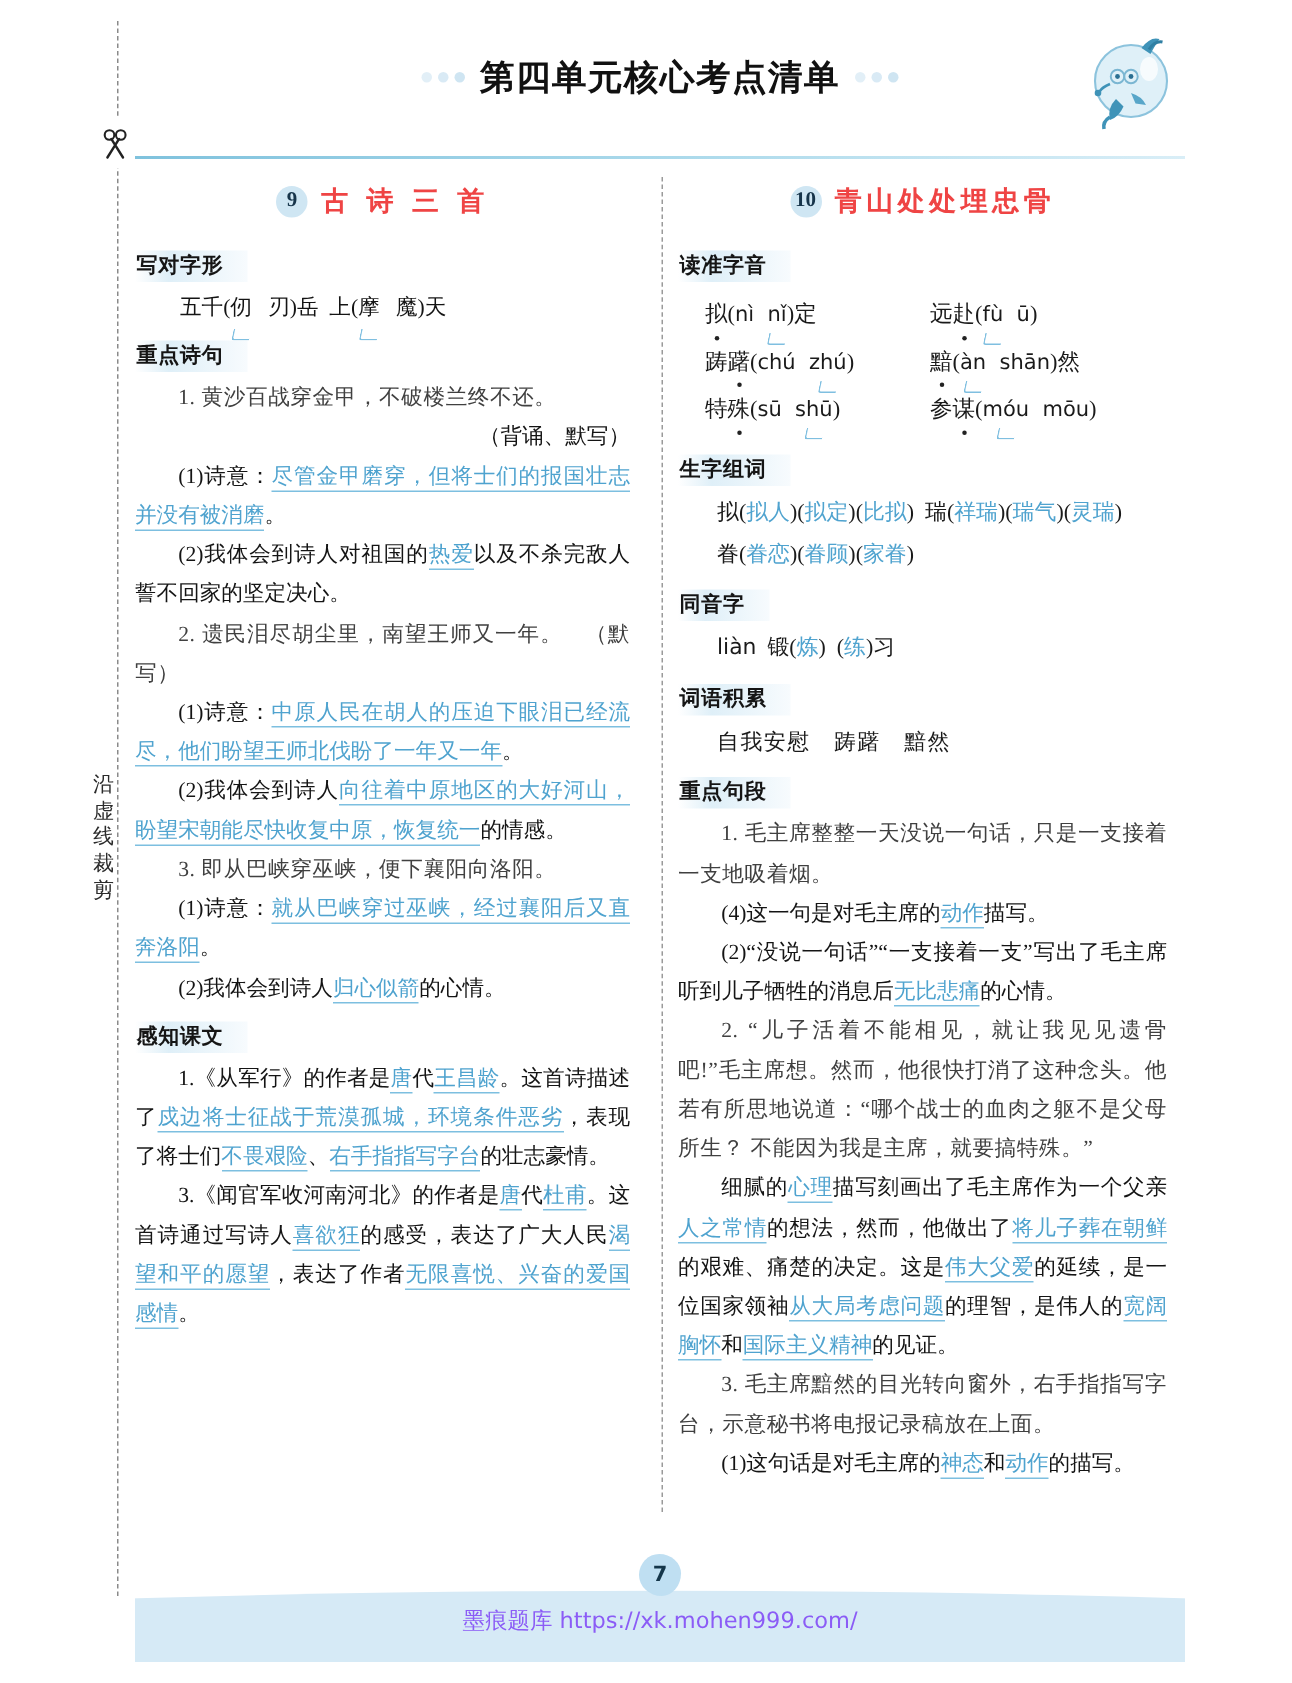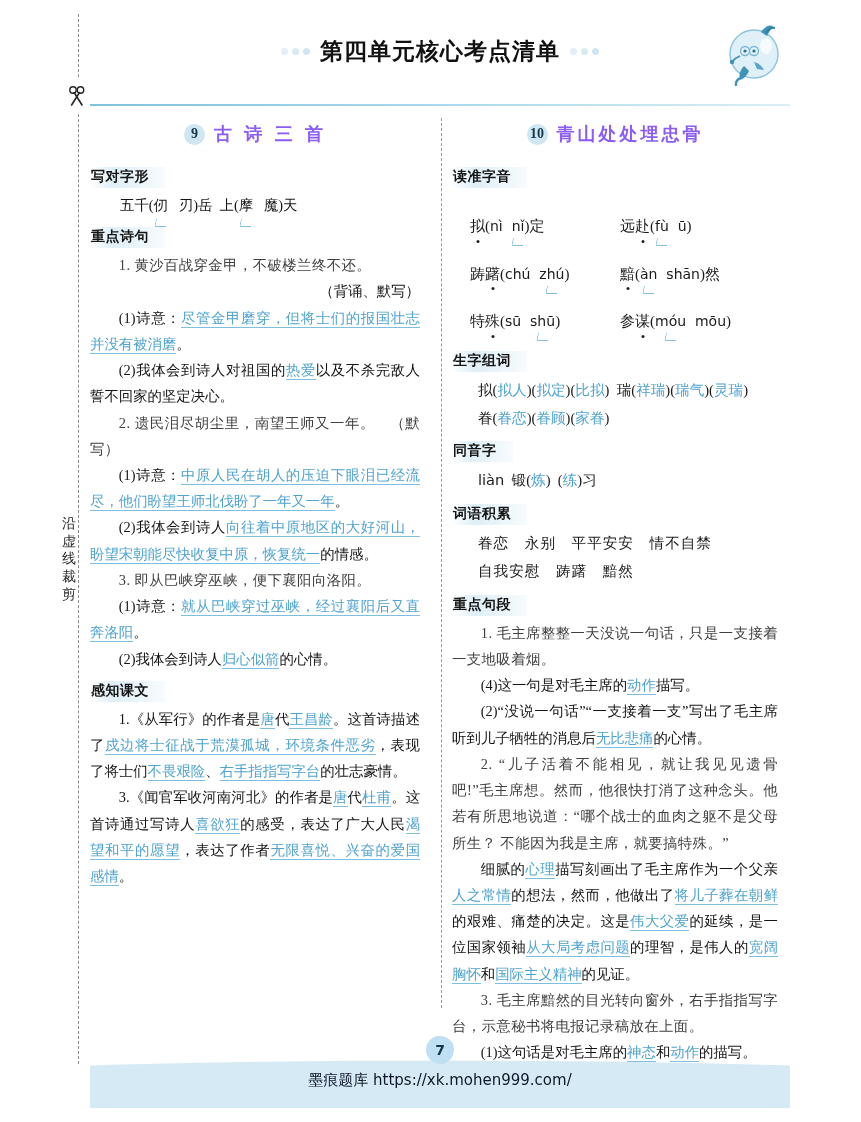--- a/index.html
+++ b/index.html
@@ -153,21 +153,21 @@
     display: flex;
     align-items: center;
     justify-content: center;
     flex: 0 0 auto;
   }
   .lesson-name {
     font-family: "DejaVu Serif", "Liberation Serif", serif;
     font-weight: bold;
     font-size: 18px;
     letter-spacing: 3px;
-    color: #8b5cf6;
+    color: #ef4444;
     white-space: nowrap;
   }
 
   
   .sec-head {
     display: inline-block;
     font-family: "DejaVu Sans", "Liberation Sans", sans-serif;
     font-weight: bold;
     font-size: 14px;
     color: #151515;
@@ -214,21 +214,20 @@
     font-size: 14.5px;
     line-height: 1.5;
     margin: 7px 0 9px 0;
     padding-left: 18px;
     font-family: "DejaVu Sans", "Liberation Sans", sans-serif;
   }
   .pin-cell {
     width: 150px;
     white-space: nowrap;
     font-size: 14px;
-    margin-top: 16px;
   }
   .pin-cell .han {
     font-family: "Liberation Serif", serif;
     font-size: 15px;
   }
   
   .dot {
     position: relative;
     display: inline-block;
   }
@@ -304,21 +303,21 @@
     justify-content: center;
     border-radius: 48% 52% 46% 54% / 50% 46% 54% 50%;
   }
   .watermark {
     position: absolute;
     left: 50%;
     transform: translateX(-50%);
     bottom: 18px;
     font-family: "DejaVu Sans", "Liberation Sans", sans-serif;
     font-size: 15px;
-    color: #0f172a;
+    color: #8b5cf6;
     white-space: nowrap;
   }
 </style>
 </head>
 <body>
 
 <div class="cut-line"></div>
 
 <div class="scissors">
   <svg width="26" height="26" viewBox="0 0 26 26">
@@ -463,21 +462,20 @@
       </div>
 
       
       <div class="sec-head">同音字</div>
       <div class="word-line">
         <span style="font-family:'DejaVu Sans',sans-serif;">liàn</span>&nbsp;&nbsp;<span>锻(</span><span class="blue">炼</span><span>)</span>&nbsp;&nbsp;<span>(</span><span class="blue">练</span><span>)习</span>
       </div>
 
       
       <div class="sec-head">词语积累</div>
-      <div class="word-line sp">眷恋　永别　平平安安　情不自禁</div>
       <div class="word-line sp">自我安慰　踌躇　黯然</div>
 
       
       <div class="sec-head">重点句段</div>
 
       <p class="p indent hand"><span>1.</span> <span>毛主席整整一天没说一句话，只是一支接着一支地吸着烟。</span></p>
       <p class="p indent"><span>(4)这一句是对毛主席的</span><u class="ans">动作</u><span>描写。</span></p>
       <p class="p indent"><span>(2)“没说一句话”“一支接着一支”写出了毛主席听到儿子牺牲的消息后</span><u class="ans">无比悲痛</u><span>的心情。</span></p>
 
       <p class="p indent hand"><span>2.</span> <span>“儿子活着不能相见，就让我见见遗骨吧!”毛主席想。然而，他很快打消了这种念头。他若有所思地说道：“哪个战士的血肉之躯不是父母所生？ 不能因为我是主席，就要搞特殊。”</span></p>

